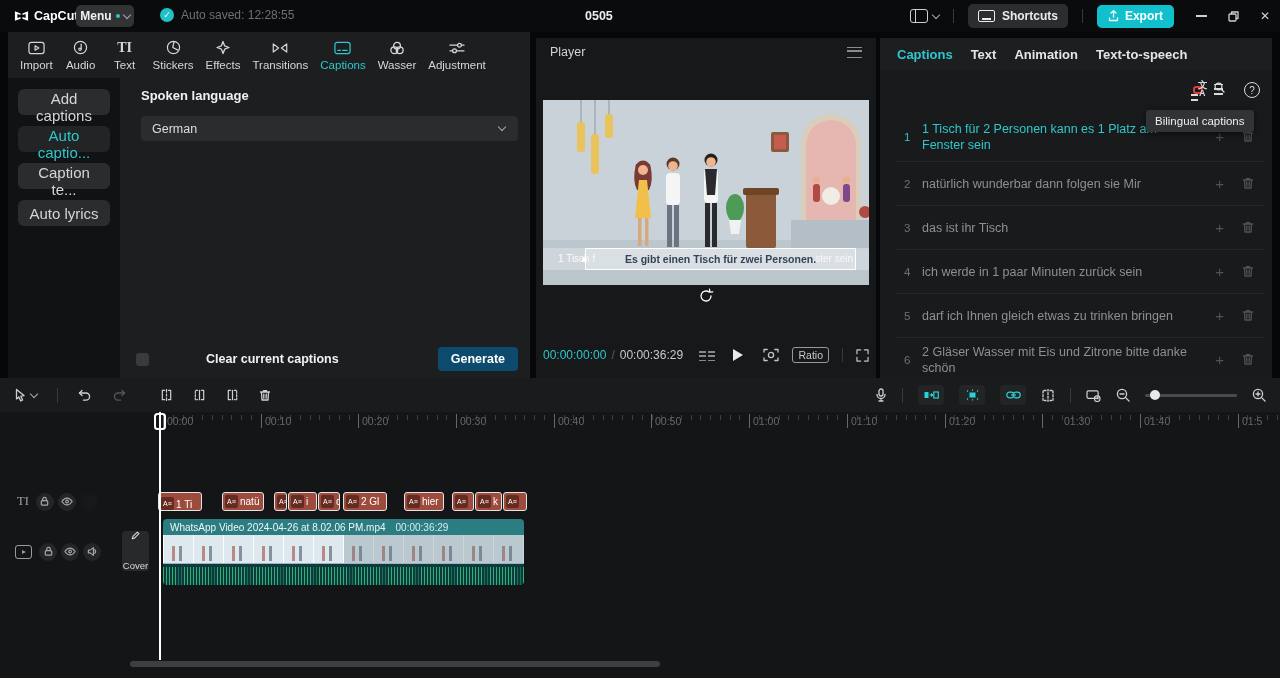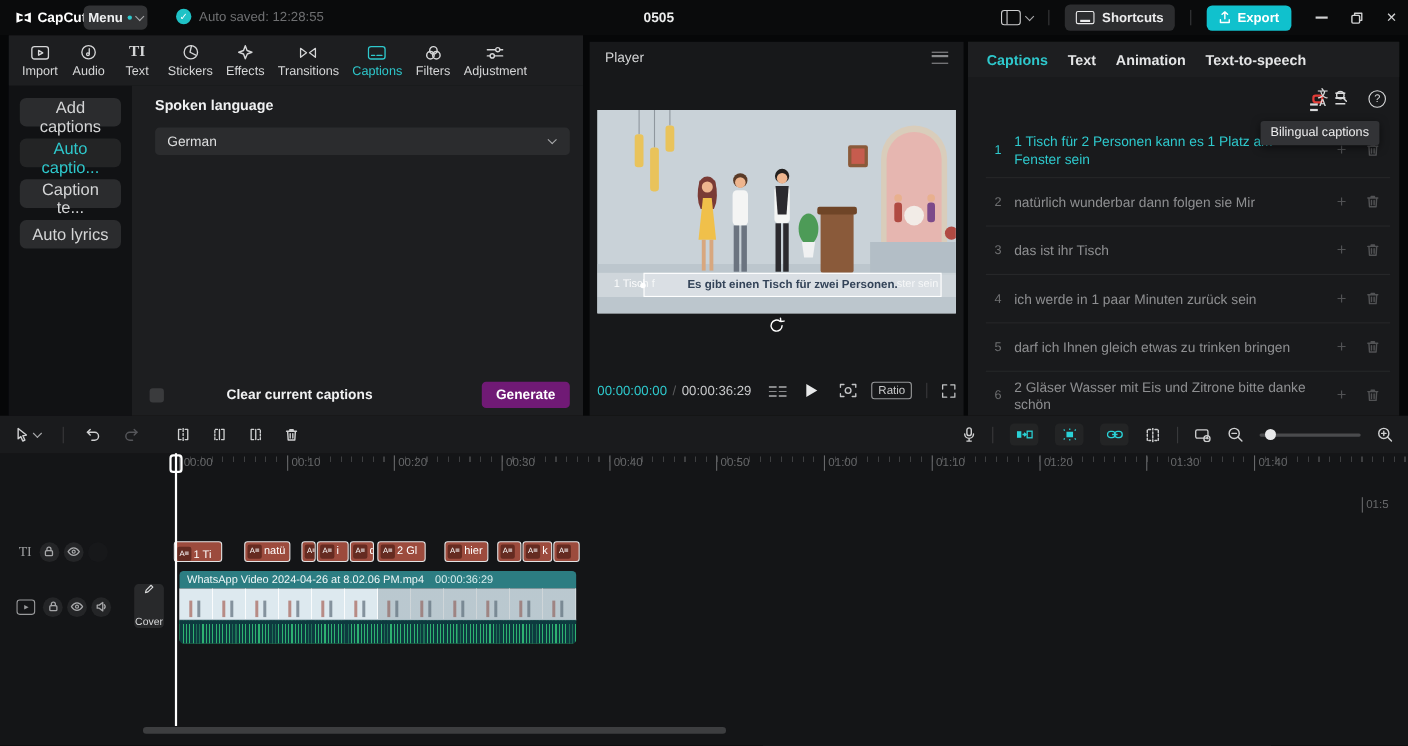--- a/index.html
+++ b/index.html
@@ -41,21 +41,21 @@
   .sidebar{width:112px;background:#111214;padding-top:11px;display:flex;flex-direction:column;gap:11px;align-items:center;}
   .sb-btn{width:92px;height:26px;background:#2b2c2e;border:none;border-radius:6px;color:#d4d5d6;font-size:15px;font-family:inherit;}
   .sb-btn.active{color:#2ec8cc;background:#232425;}
   .captions-panel{flex:1;background:#1d1e20;position:relative;}
   .lang-label{position:absolute;left:21px;top:10px;font-weight:bold;font-size:13px;color:#f0f1f2;}
   .lang-select{position:absolute;left:21px;right:12px;top:38px;height:25px;background:#2b2c2e;border-radius:4px;display:flex;align-items:center;padding:0 11px;font-size:12.5px;color:#dddedf;}
   .lang-select .chev{position:absolute;right:13px;}
   .panel-footer{position:absolute;left:16px;right:12px;bottom:7px;height:24px;display:flex;align-items:center;gap:48px;}
   .checkbox{width:13px;height:13px;border-radius:3px;background:#3a3b3d;margin-right:9px;}
   .clear-label{font-weight:bold;font-size:12.5px;color:#f0f1f2;}
-  .generate-btn{margin-left:auto;background:#701a75;border:none;color:#fff;font-weight:bold;font-size:12.5px;height:24px;padding:0 13px;border-radius:4px;font-family:inherit;}
+  .generate-btn{margin-left:auto;background:#0c4a6e;border:none;color:#fff;font-weight:bold;font-size:12.5px;height:24px;padding:0 13px;border-radius:4px;font-family:inherit;}
 
   
   .player-panel{position:absolute;left:536px;top:38px;width:340px;height:340px;background:#17181a;}
   .player-header{position:absolute;top:0;left:0;right:0;height:28px;display:flex;align-items:center;padding:0 14px;font-size:12.5px;color:#d2d3d4;}
   .burger{margin-left:auto;width:15px;height:9px;border-top:1.5px solid #8a8b8d;border-bottom:1.5px solid #8a8b8d;position:relative;}
   .burger::before{content:'';position:absolute;left:0;right:0;top:2.8px;height:1.5px;background:#8a8b8d;}
   .video{position:absolute;left:7px;top:62px;width:326px;height:185px;background:#c9d2d8;overflow:hidden;}
   .cap-band{position:absolute;left:0;right:0;top:148px;height:22px;background:rgba(223,228,231,0.55);}
   .cap-box{position:absolute;left:42px;right:13px;top:0;bottom:0;border:1.5px solid #fff;background:rgba(236,239,241,0.38);display:flex;align-items:center;justify-content:center;box-sizing:border-box;}
   .cap-main{font-size:10.5px;font-weight:bold;color:#334358;white-space:nowrap;}
@@ -254,21 +254,21 @@
       <span class="tb-label">Captions</span>
     </div>
     <div class="tb-item">
       <span class="tb-icon">
           <svg class="ic" width="16" height="14" viewBox="0 0 16 14">
             <circle cx="8" cy="4.8" r="3.4"></circle>
             <circle cx="5.3" cy="9.2" r="3.4"></circle>
             <circle cx="10.7" cy="9.2" r="3.4"></circle>
           </svg>
         </span>
-      <span class="tb-label">Filters</span>
+      <span class="tb-label">Wasser</span>
     </div>
     <div class="tb-item">
       <span class="tb-icon">
           <svg class="ic" width="16" height="14" viewBox="0 0 16 14">
             <path d="M1 4.2h14M1 9.8h14"></path>
             <circle cx="10.5" cy="4.2" r="1.9" fill="#1d1e20"></circle>
             <circle cx="5.5" cy="9.8" r="1.9" fill="#1d1e20"></circle>
           </svg>
         </span>
       <span class="tb-label">Adjustment</span>
@@ -562,21 +562,21 @@
       <span class="ruler-label" style="left: 261px;">00:10</span>
       <span class="ruler-label" style="left: 358px;">00:20</span>
       <span class="ruler-label" style="left: 456px;">00:30</span>
       <span class="ruler-label" style="left: 554px;">00:40</span>
       <span class="ruler-label" style="left: 651px;">00:50</span>
       <span class="ruler-label" style="left: 749px;">01:00</span>
       <span class="ruler-label" style="left: 847px;">01:10</span>
       <span class="ruler-label" style="left: 945px;">01:20</span>
       <span class="ruler-label" style="left: 1042px; padding-left: 21px;">01:30</span>
       <span class="ruler-label" style="left: 1140px;">01:40</span>
-      <span class="ruler-label" style="left: 1238px; margin-top: 38px;">01:5</span>
+      <span class="ruler-label" style="left: 1238px;">01:5</span>
   </div>
 
   <div class="txt-track-head">
     <span class="ti-label">TI</span>
     <span class="icon-circle">
         <svg class="ic" width="11" height="11" viewBox="0 0 12 12">
           <rect x="2.5" y="5" width="7" height="5" rx="1"></rect>
           <path d="M4 5V3.6a2 2 0 0 1 4 0V5"></path>
         </svg>
       </span>

